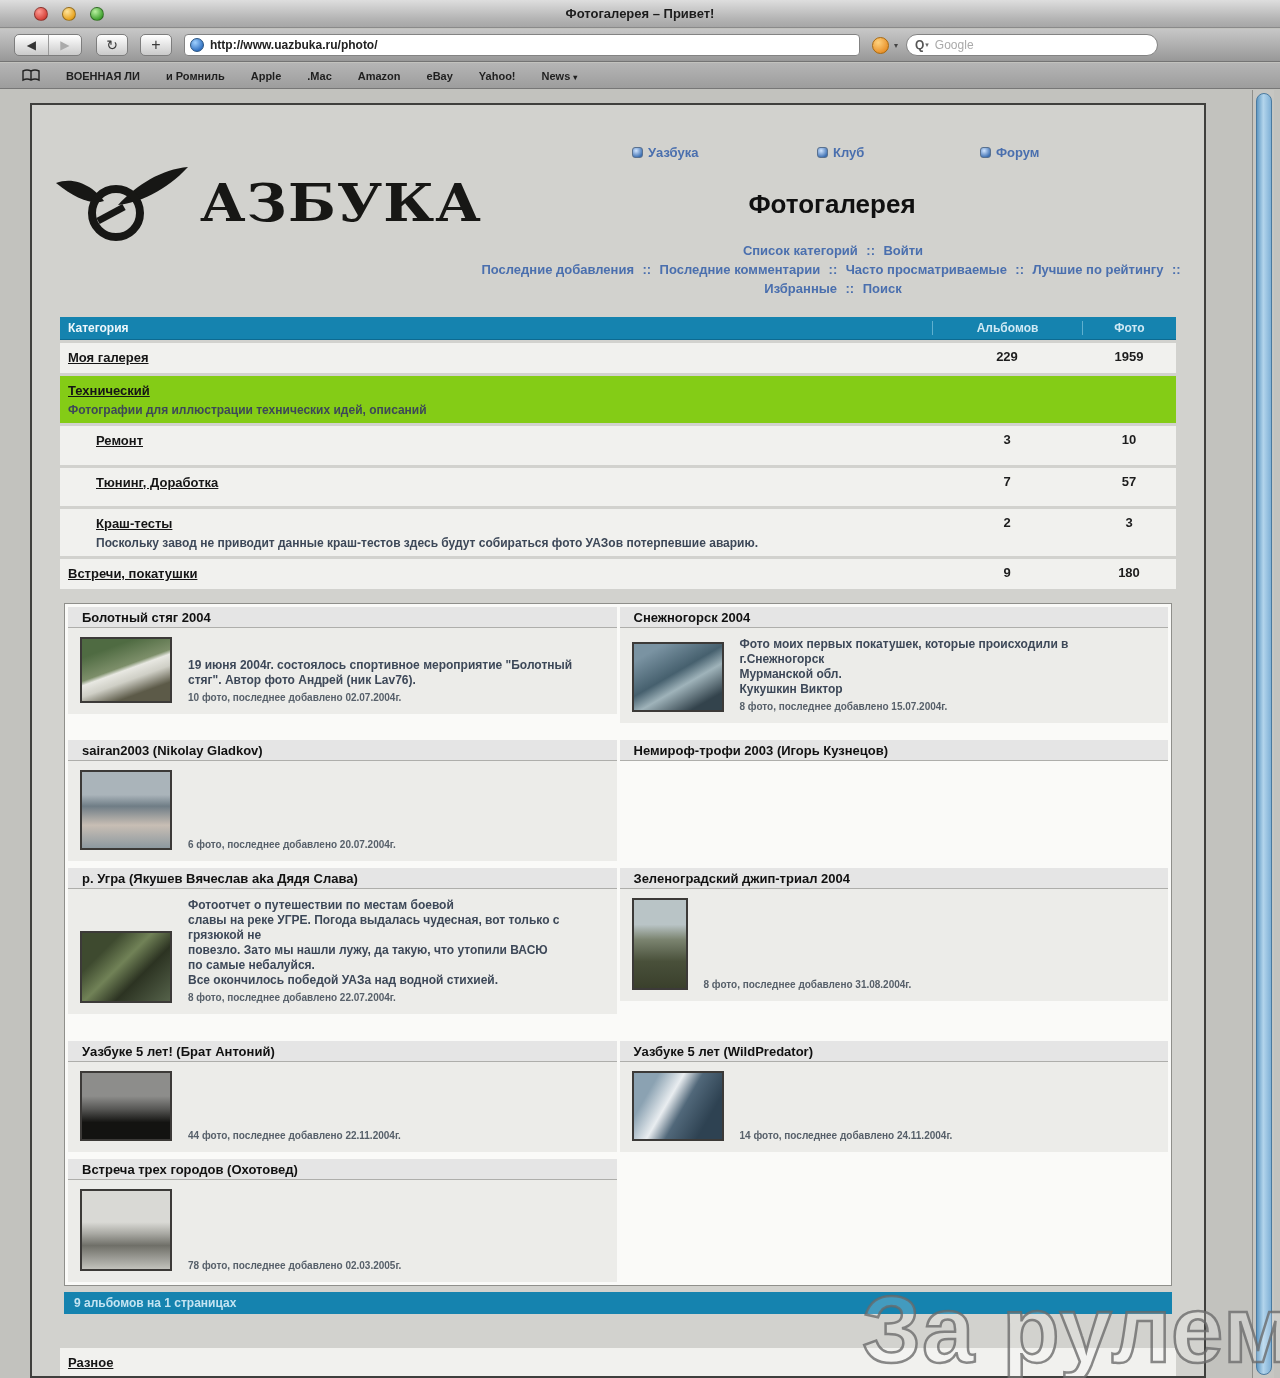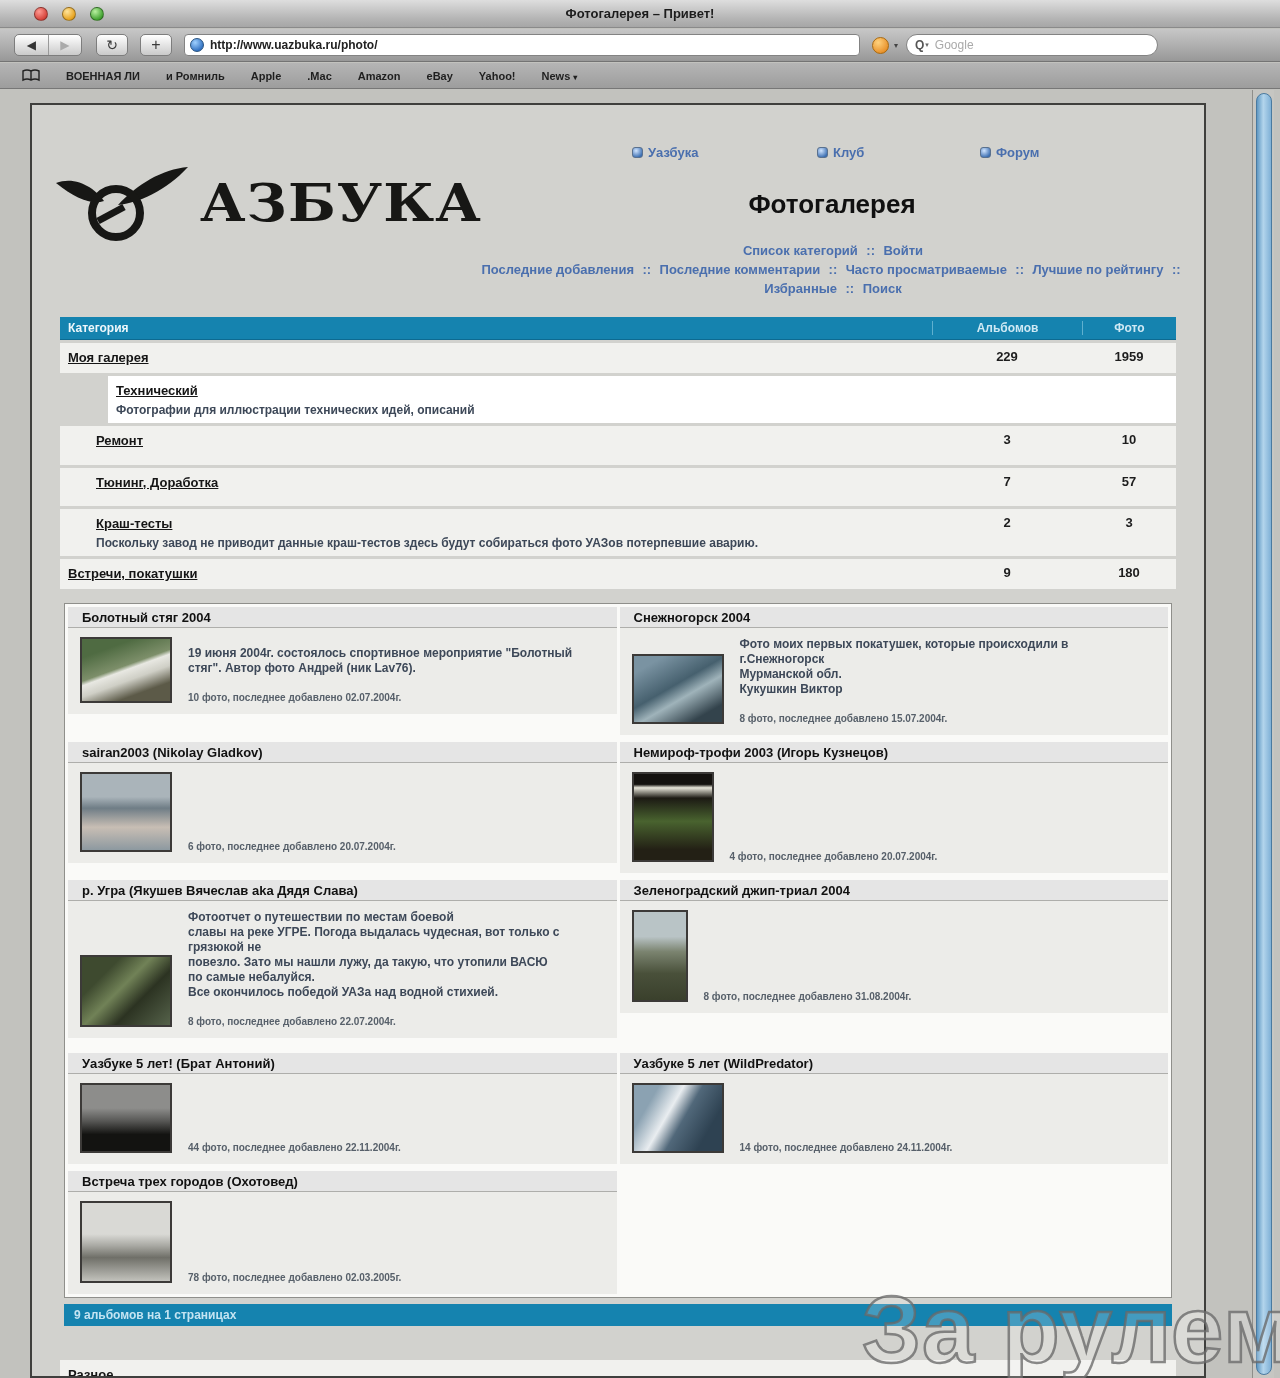--- a/index.html
+++ b/index.html
@@ -117,21 +117,21 @@
     border-bottom:1px solid #0d6a91;
   }
   .cat-header .c-name { flex:1; padding-left:8px; font-size:12px; font-weight:700; color:#eef7fb; }
   .cat-header .c-col  { width:150px; text-align:center; font-size:12px; font-weight:700; color:#cfe9f4; border-left:1px solid #5fb0cf; }
   .cat-header .c-col.ph { width:94px; }
   .trow { display:flex; margin-top:3px; align-items:flex-start; }
   .trow .t-main { flex:1; padding:5px 8px 6px; }
   .trow .t-num { width:150px; text-align:center; font-size:13px; font-weight:700; color:#1d1d1d; padding-top:6px; }
   .trow .t-num.ph { width:94px; }
   .trow.light { background:#f1f1ee; }
-  .trow.gray  { background:#ffffff;margin-left:48px; }
+  .trow.gray  { background:#84cc16; }
   .cat-link { font-size:13px; font-weight:700; color:#151515; text-decoration:underline; }
   .cat-desc { font-size:12px; font-weight:600; color:#3d4858; margin-top:4px; }
   .indent .t-main { padding-left:36px; }
   .r-myg  { min-height:30px; }
   .r-tech { min-height:44px; }
   .r-rem  { min-height:39px; }
   .r-tun  { min-height:38px; }
   .r-kra  { min-height:46px; }
   .r-vst  { min-height:30px; }
 
@@ -142,21 +142,21 @@
   .arow { display:flex; align-items:flex-start; column-gap:3px; margin-bottom:7px; }
   .arow:last-child { margin-bottom:0; }
   .acell { width:50%; }
   .ahead {
     height:21px; line-height:21px; background:#e5e5e5; border-bottom:1px solid #aeaeab;
     padding-left:14px; font-size:13px; font-weight:700; color:#111;
   }
   .abody { background:#ecece9; padding:9px 12px 11px; display:flex; gap:16px; align-items:flex-end; }
   .a-text { flex:1; }
   .a-desc { font-size:12px; font-weight:700; color:#3d4858; line-height:15px; white-space:pre-line; }
-  .a-meta { font-size:10px; font-weight:700; color:#57606a; margin-top:16px; }
+  .a-meta { font-size:10px; font-weight:700; color:#57606a; margin-top:4px; }
   .r1 { min-height:126px; } .r2 { min-height:108px; } .r3 { min-height:166px; }
   .r4 { min-height:110px; } .r5 { min-height:104px; }
 
   .thumb { border:2px solid #3c3a38; flex:0 0 auto; }
   .t-bolotny  { width:92px;  height:66px; background:linear-gradient(160deg,#4f6b42 20%,#7d8f6a 45%,#e8e8e2 50%,#cfcfc6 62%,#5c5a48 80%); }
   .t-snezh    { width:92px;  height:70px; background:linear-gradient(150deg,#7a93a2 15%,#46606e 45%,#9fb3ba 60%,#33434c 85%); }
   .t-sairan   { width:92px;  height:80px; background:linear-gradient(#aab4ba 30%,#6f7d86 45%,#c8beb4 70%,#8d99a0); }
   .t-nemirof  { width:82px;  height:90px; background:linear-gradient(#14120f 12%,#e8e6da 16%,#1c1a14 28%,#49632f 55%,#232015 88%); }
   .t-ugra     { width:92px;  height:72px; background:linear-gradient(135deg,#3e4a2f 25%,#718257 45%,#2c3322 65%,#55624a); }
   .t-zelen    { width:56px;  height:92px; background:linear-gradient(#b9c4c6 28%,#7b8470 45%,#49503a 70%,#3a402c); }
@@ -367,26 +367,20 @@
             <div class="ahead">sairan2003 (Nikolay Gladkov)</div>
             <div class="abody">
               <div class="thumb t-sairan"></div>
               <div class="a-text">
                 <div class="a-meta">6 фото, последнее добавлено 20.07.2004г.</div>
               </div>
             </div>
           </div>
           <div class="acell">
             <div class="ahead">Немироф-трофи 2003 (Игорь Кузнецов)</div>
-            <div class="abody">
-              <div class="thumb t-nemirof"></div>
-              <div class="a-text">
-                <div class="a-meta">4 фото, последнее добавлено 20.07.2004г.</div>
-              </div>
-            </div>
           </div>
         </div>
 
         <div class="arow r3">
           <div class="acell">
             <div class="ahead">р. Угра (Якушев Вячеслав aka Дядя Слава)</div>
             <div class="abody">
               <div class="thumb t-ugra"></div>
               <div class="a-text">
                 <div class="a-desc">Фотоотчет о путешествии по местам боевой

